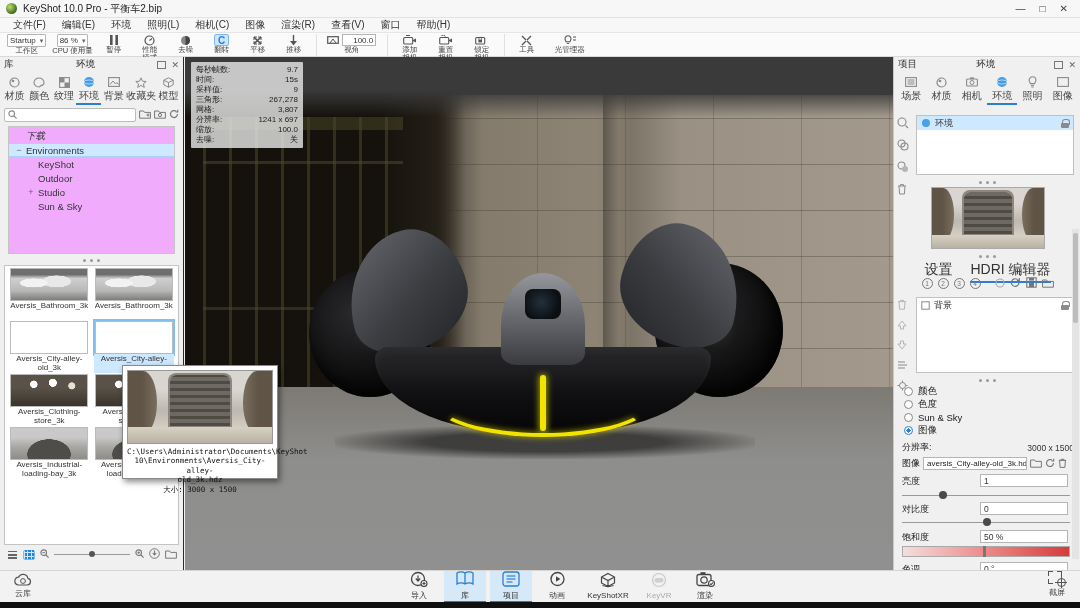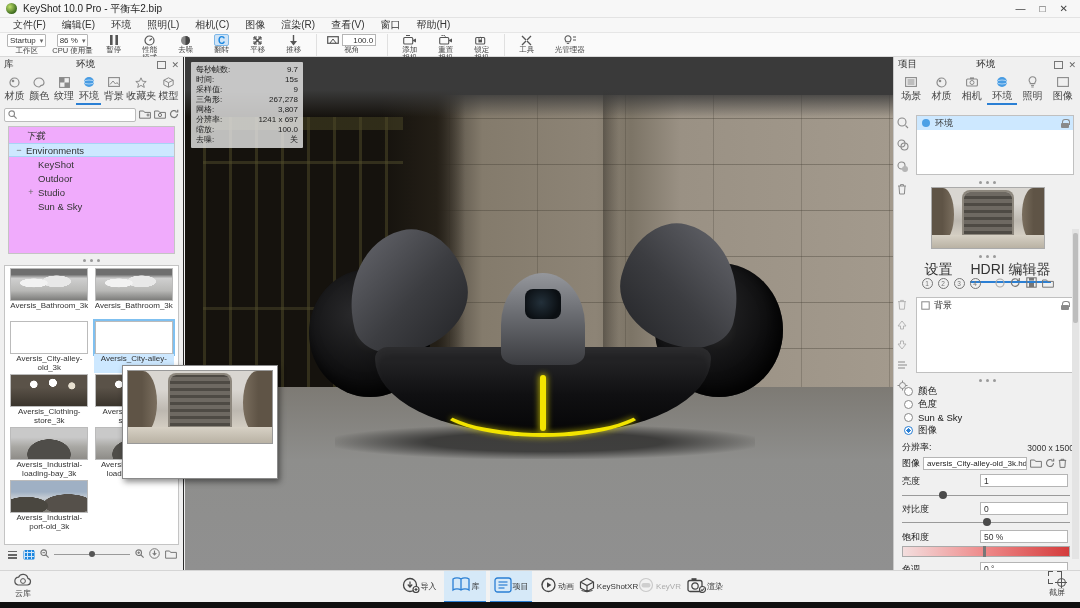--- a/index.html
+++ b/index.html
@@ -158,21 +158,21 @@
   .swatch { position:absolute; right:12px; width:78px; height:13px; border:1px solid #888; border-radius:3px; background:#fff; }
   .vscroll { position:absolute; right:1px; top:172px; width:7px; height:330px; background:#e4e4e4; }
   .vscroll .vthumb { position:absolute; left:1px; top:4px; width:5px; height:90px; background:#bdbdbd; border-radius:2px; }
 
   
   .bottombar { position:absolute; left:0; top:570px; width:1080px; height:32px; background:#f2f2f2; border-top:1px solid #d5d5d5; }
   .blackstrip { position:absolute; left:0; top:602px; width:1080px; height:6px; background:#101010; }
   .cloud-btn { position:absolute; left:12px; top:1px; display:flex; flex-direction:column; align-items:center; color:#444;font-family:Liberation Serif, serif; }
   .cloud-btn .lb { font-size:8px; }
   .dock { position:absolute; left:398px; top:0; display:flex; height:32px; align-items:stretch; gap:4px; }
-  .dock-item { width:42px; display:flex; align-items:center; justify-content:center; gap:1px; border-bottom:2px solid transparent; }
+  .dock-item { width:42px; display:flex; flex-direction:column; align-items:center; justify-content:center; gap:1px; border-bottom:2px solid transparent; }
   .dock-item .ic { color:#3d6fb4; }
   .dock-item .lb { font-size:8px; color:#333; white-space:nowrap; }
   .dock-item.active { background:#d6e9f8; border-bottom:2px solid #2a7fd4; }
   .dock-item.disabled { opacity:.38; }
   .shot-btn { position:absolute; right:14px; top:0; display:flex; flex-direction:column; align-items:center; color:#444; }
   .shot-btn .lb { font-size:8px; }
   .target-ic { position:relative; width:18px; height:16px; }
   .target-ic .corner { position:absolute; width:5px; height:5px; border:1.4px solid #555; }
   .target-ic .c1 { left:0; top:0; border-right:none; border-bottom:none; }
   .target-ic .c2 { right:4px; top:0; border-left:none; border-bottom:none; }
@@ -491,24 +491,20 @@
           <div class="cap">Aversis_Clothing-store_3k</div>
         </div>
       <div class="thumb">
           <div class="img t-loading"></div>
           <div class="cap">Aversis_Industrial-loading-bay_3k</div>
         </div>
       <div class="thumb">
           <div class="img t-loading"></div>
           <div class="cap">Aversis_Industrial-loading-bay_3k</div>
         </div>
-      <div class="thumb">
-          <div class="img t-port"></div>
-          <div class="cap">Aversis_Industrial-port-old_3k</div>
-        </div>
     </div>
     <div class="lib-controls">
       <span class="view-ic">
           <span class="bars"></span>
         </span>
       <span class="view-ic grid-active">
           <span class="gridglyph"></span>
         </span>
       <span class="sr-ic"><svg width="9" height="9">
             <circle cx="3.7" cy="3.7" r="2.8" fill="none" stroke="#777" stroke-width="1.1"></circle>
@@ -594,20 +590,26 @@
     </div>
   </div>
 
   <div class="tooltip">
     <div class="pano tt-img">
       <div class="bldg-l"></div>
         <div class="bldg-r"></div>
         <div class="bldg-c"></div>
         <div class="ground"></div>
     </div>
+    <div class="tt-text">
+      <div>C:\Users\Administrator\Documents\KeyShot</div>
+      <div>10\Environments\Aversis_City-alley-</div>
+      <div>old_3k.hdz</div>
+      <div>大小: 3000 x 1500</div>
+    </div>
   </div>
 
   <div class="project">
     <div class="panel-head">
       <span class="ph-left">项目</span>
       <span class="ph-title">环境</span>
       <span class="ph-icons">
         <span class="float-icon"></span>
         <span>✕</span>
       </span>

